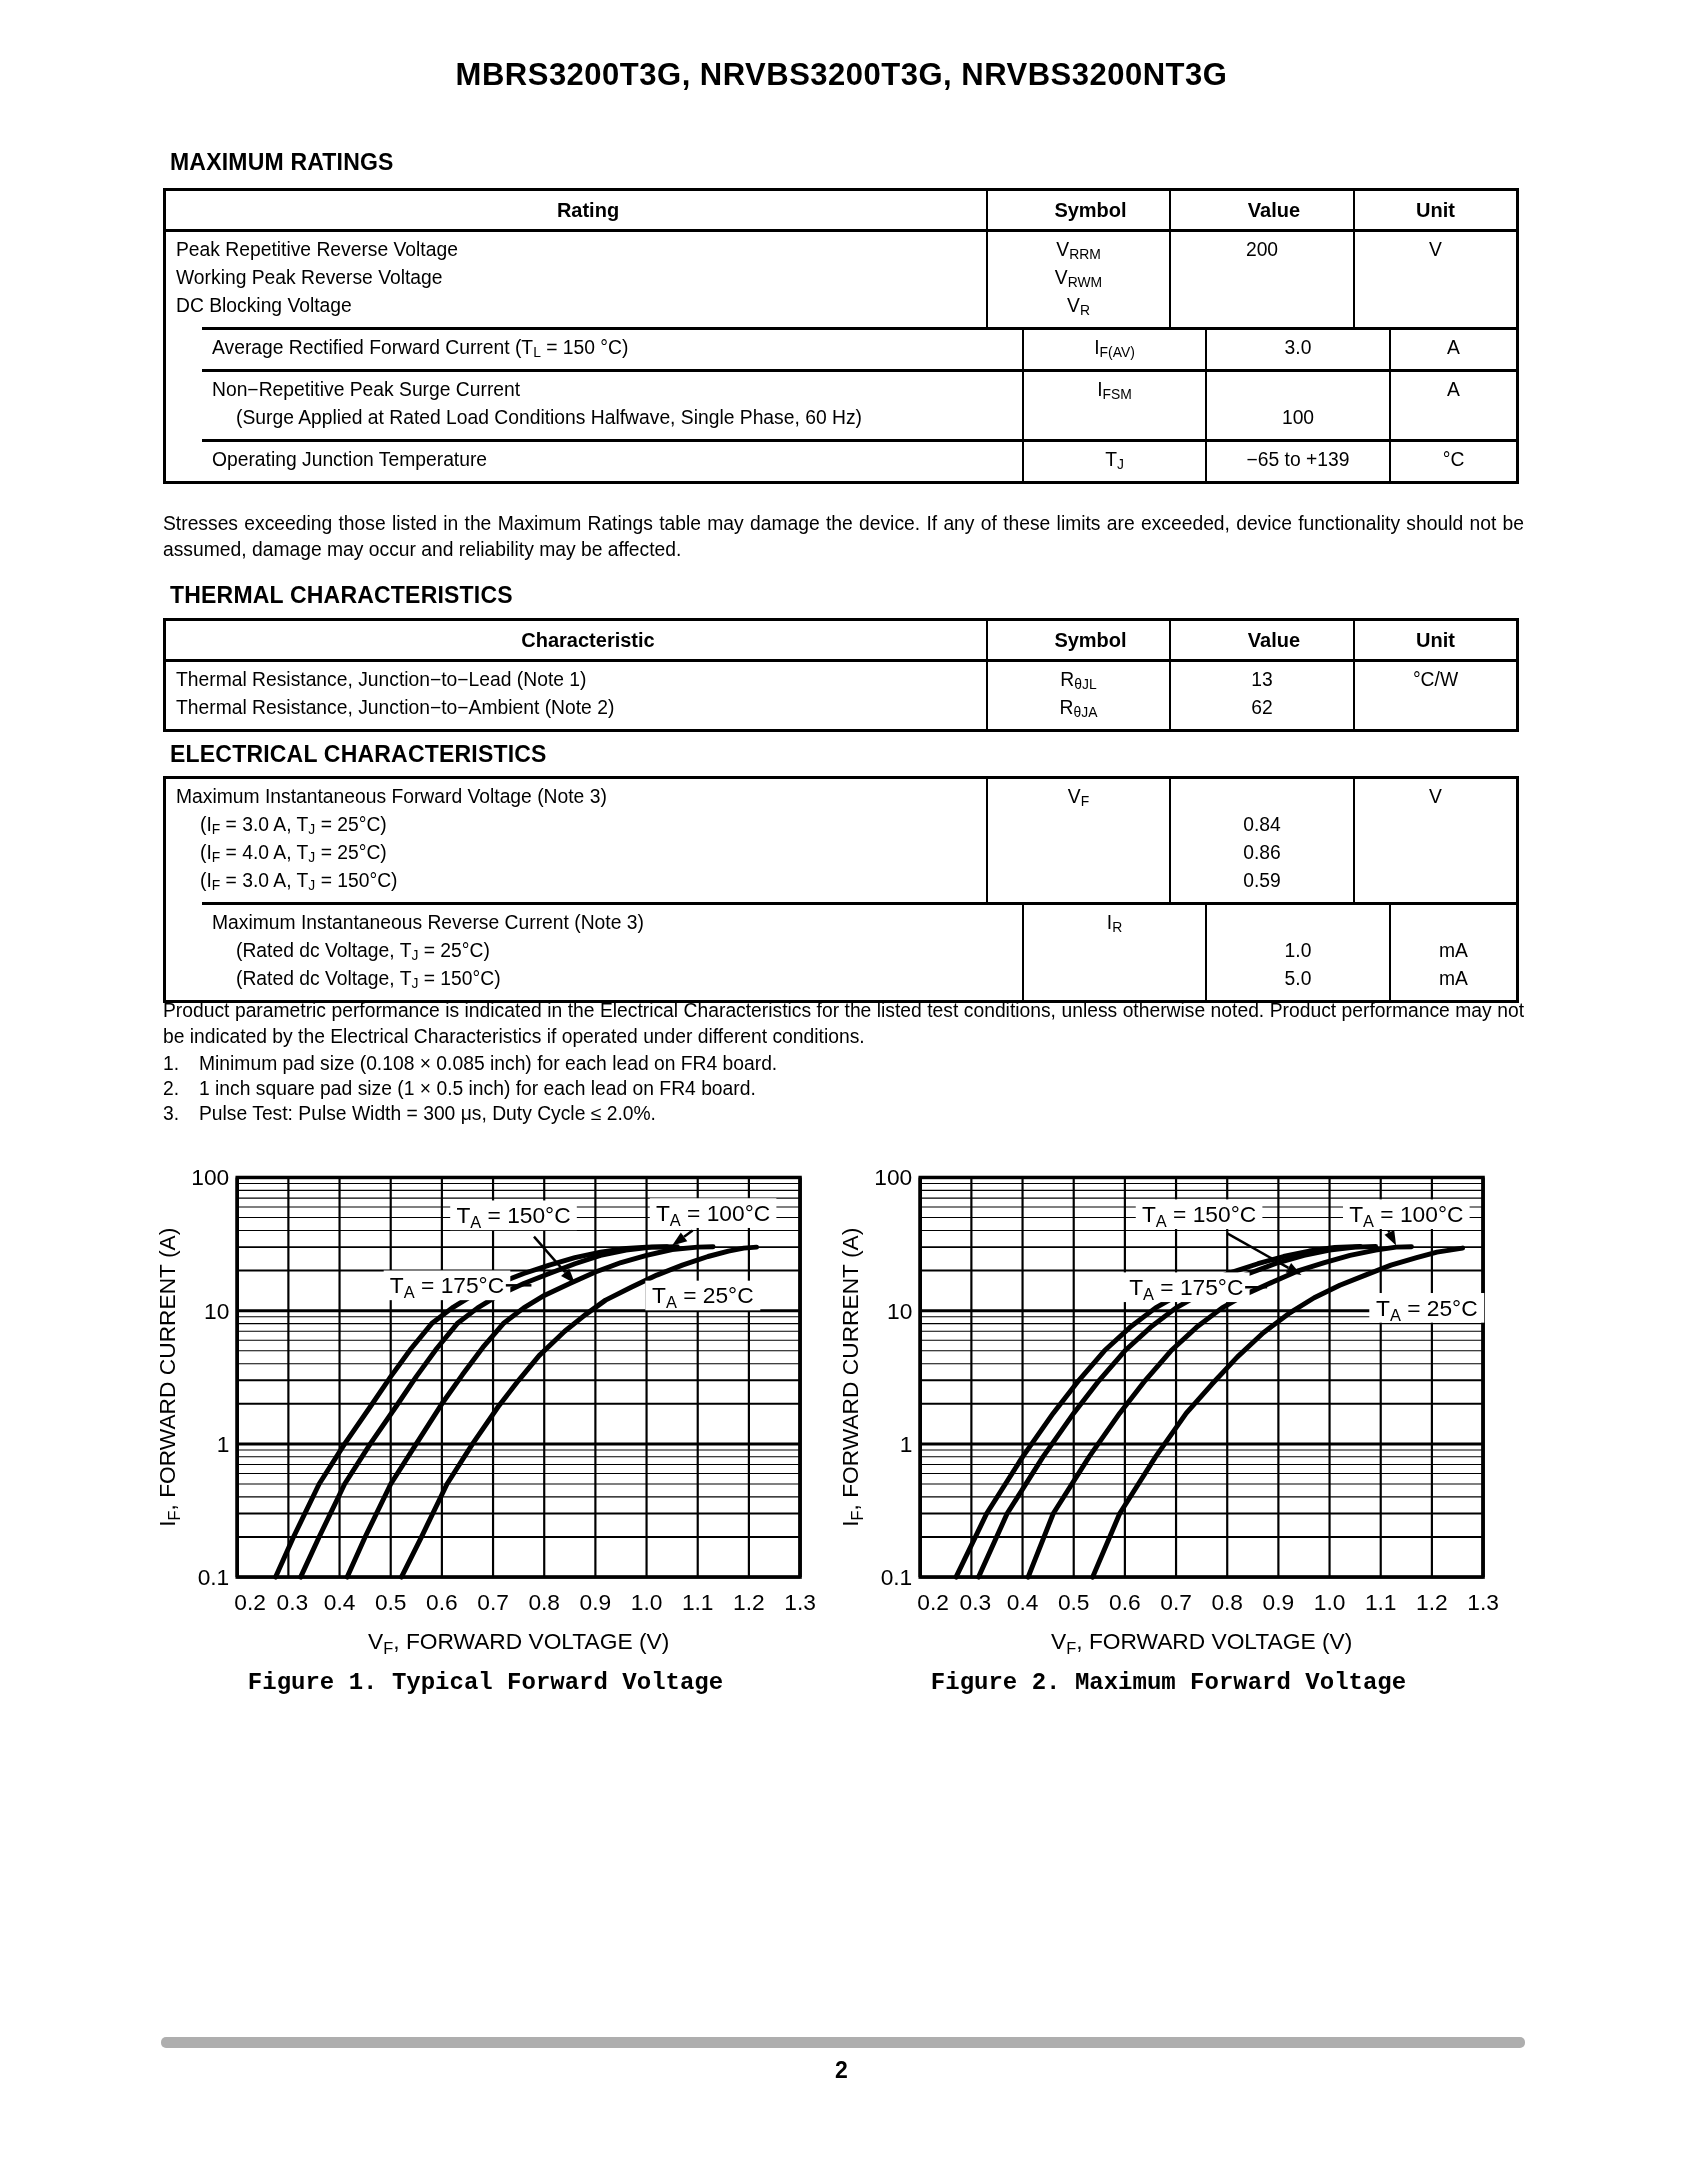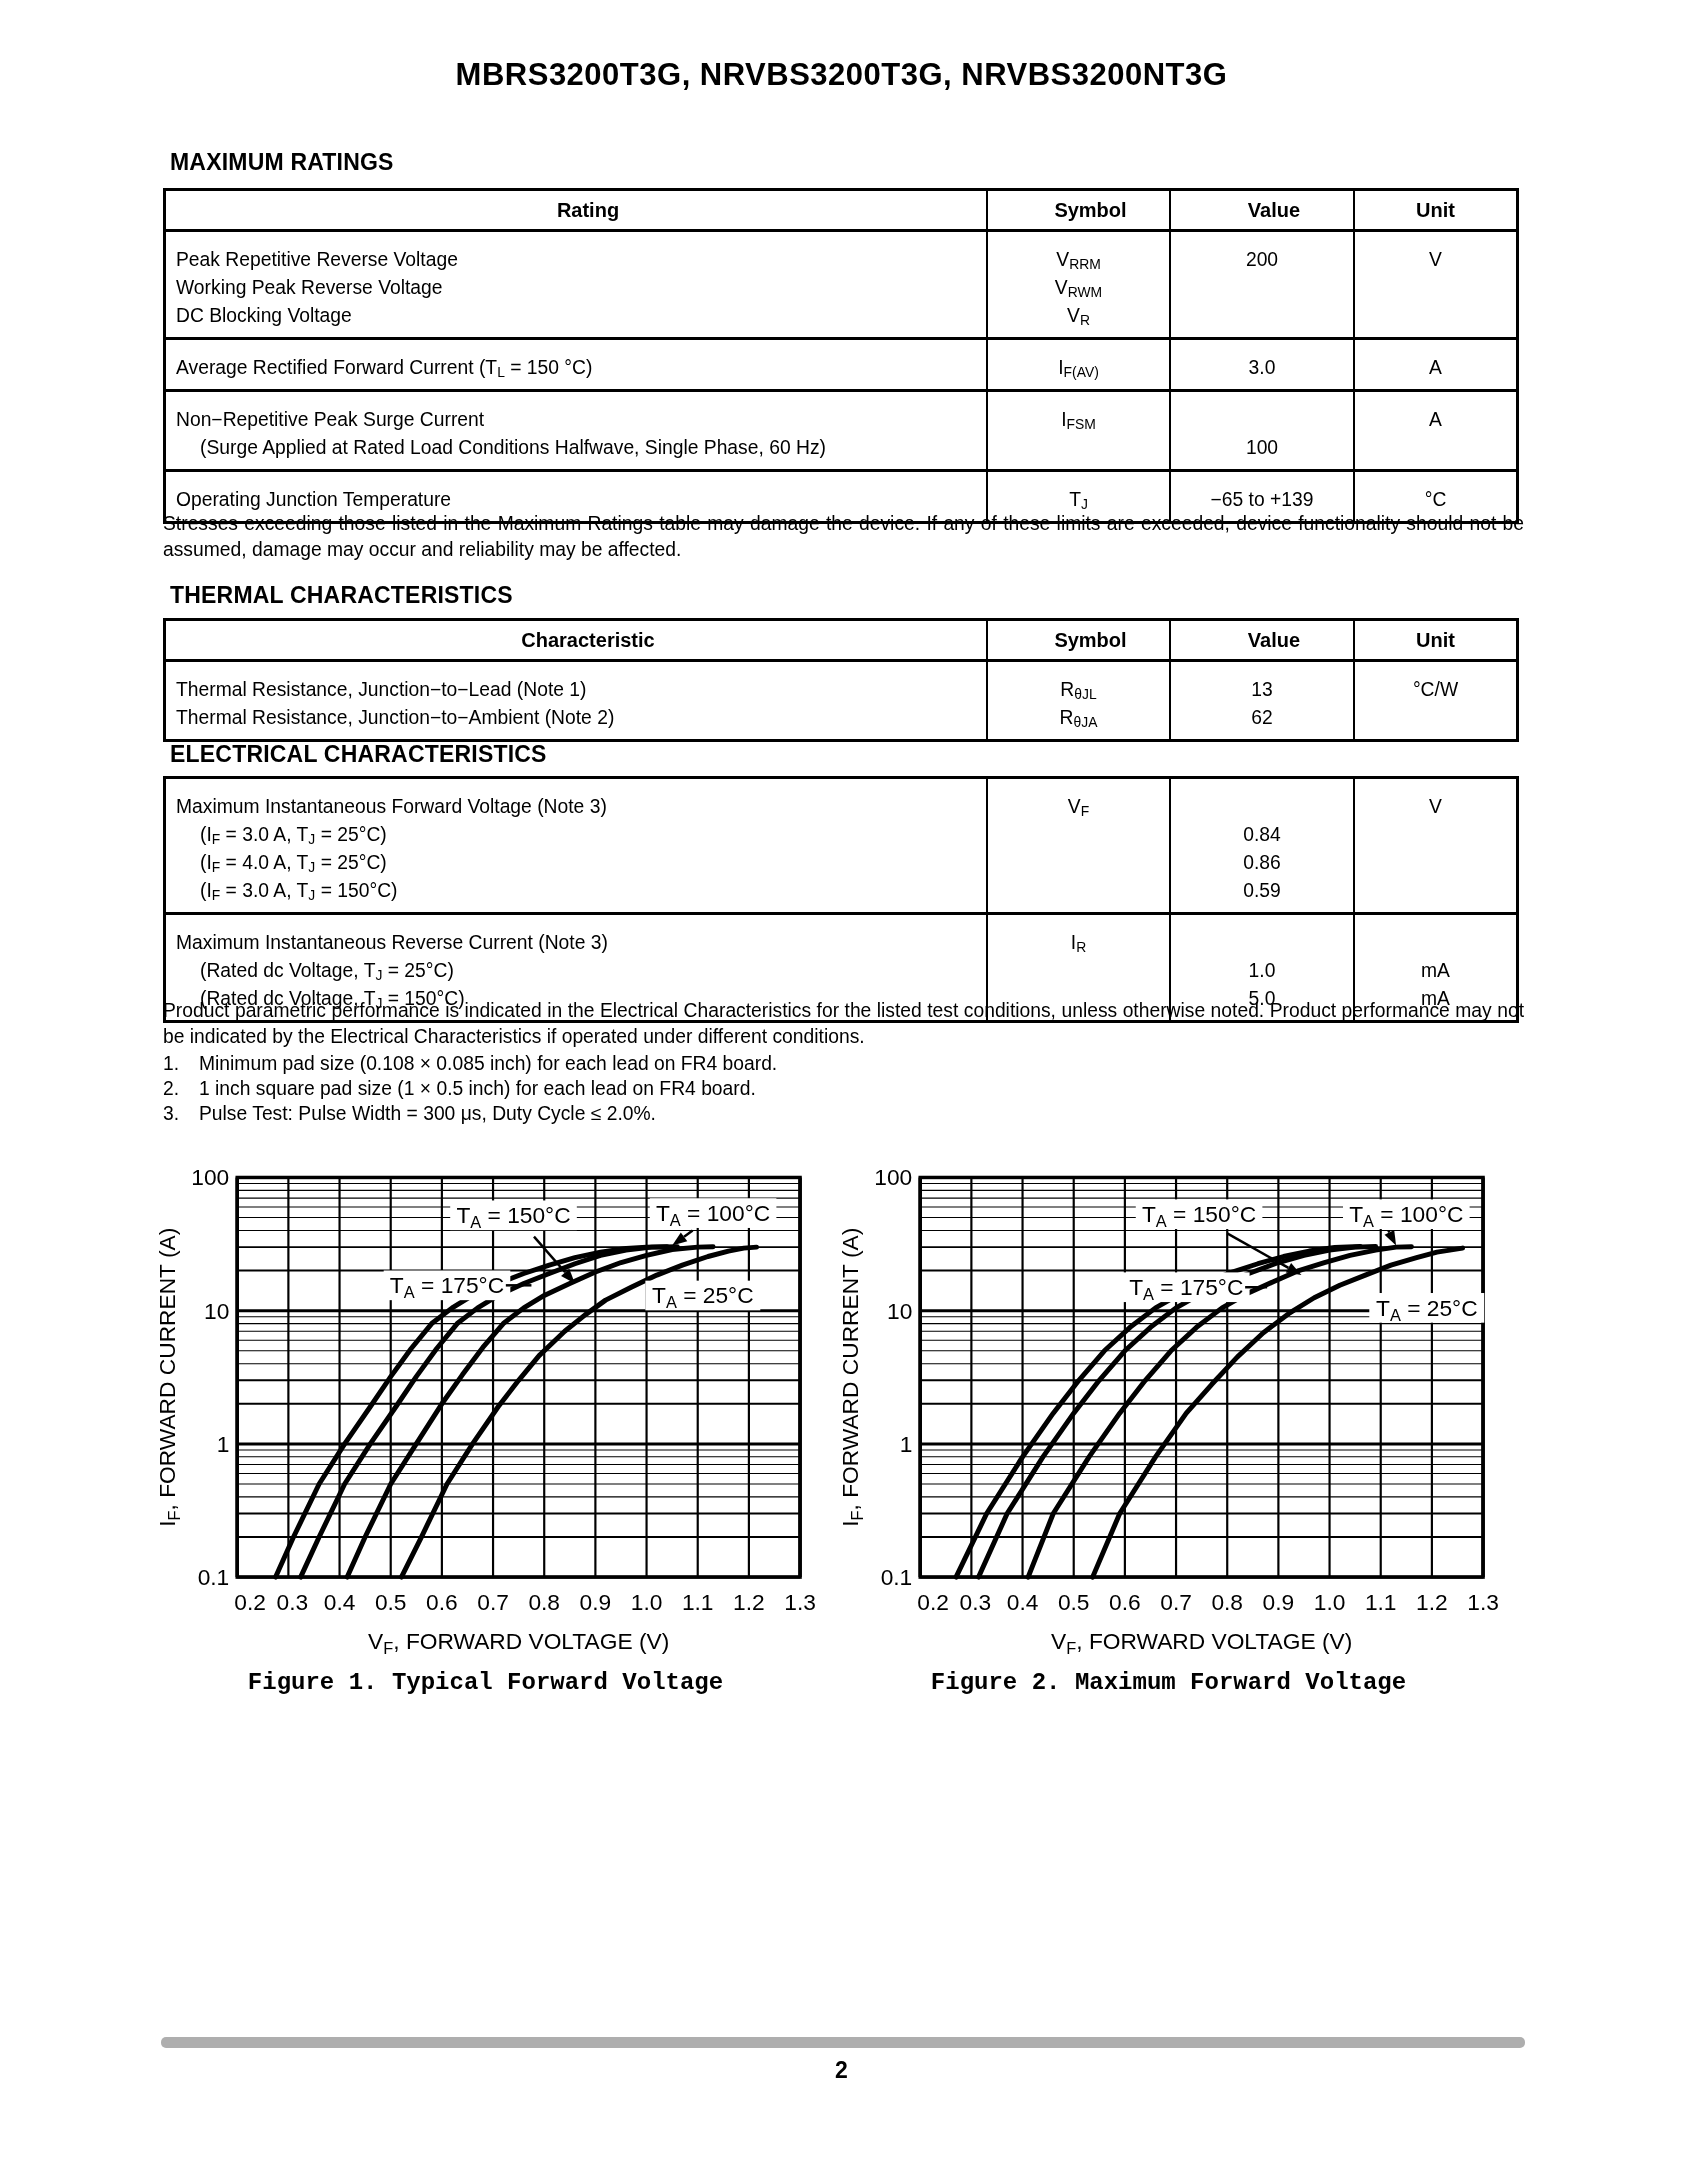--- a/index.html
+++ b/index.html
@@ -6,22 +6,22 @@
   .page{position:relative;width:1683px;height:2178px;background:#ffffff;margin:0 auto;
         font-family:"Liberation Sans","DejaVu Sans",sans-serif;color:#000;overflow:hidden;}
   .title{position:absolute;top:57px;left:0;width:100%;text-align:center;
          font-size:31px;font-weight:bold;letter-spacing:0.5px;}
   .sec-h{position:absolute;left:170px;font-size:23px;font-weight:bold;letter-spacing:0.2px;}
   .tbl{position:absolute;left:163px;width:1356px;border:3px solid #000;box-sizing:border-box;}
   .thead{display:grid;grid-template-columns:822px 183px 184px 1fr;border-bottom:3px solid #000;}
   .thead>div{text-align:center;padding:8px 0 7px;font-size:20px;font-weight:bold;}
   .thead>div:not(:last-child){border-right:2.5px solid #000;margin-left:24px;}
   .trow{display:grid;grid-template-columns:822px 183px 184px 1fr;}
-  .trow + .trow{border-top:3px solid #000;}
-  .cell{padding:14px 0 7px;box-sizing:border-box;}
+  .trow + .trow{border-top:3px solid #000;margin-left:36px;}
+  .cell{padding:4px 0 7px;box-sizing:border-box;}
   .cell.c0{padding-left:10px;padding-right:8px;}
   .cell:not(:last-child){border-right:2.5px solid #000;}
   .cell.cc{text-align:center;}
   .line{line-height:28px;min-height:28px;font-size:19.3px;}
   .line.ind{padding-left:24px;}
   sub{font-size:0.72em;line-height:0;vertical-align:-0.22em;}
   .para{position:absolute;left:163px;width:1361px;font-size:19.3px;line-height:26px;text-align:justify;}
   .note{position:absolute;left:163px;width:1361px;display:flex;font-size:19.3px;line-height:25px;}
   .note .n{width:36px;flex:none;}
   .fig{position:absolute;top:1129px;}

